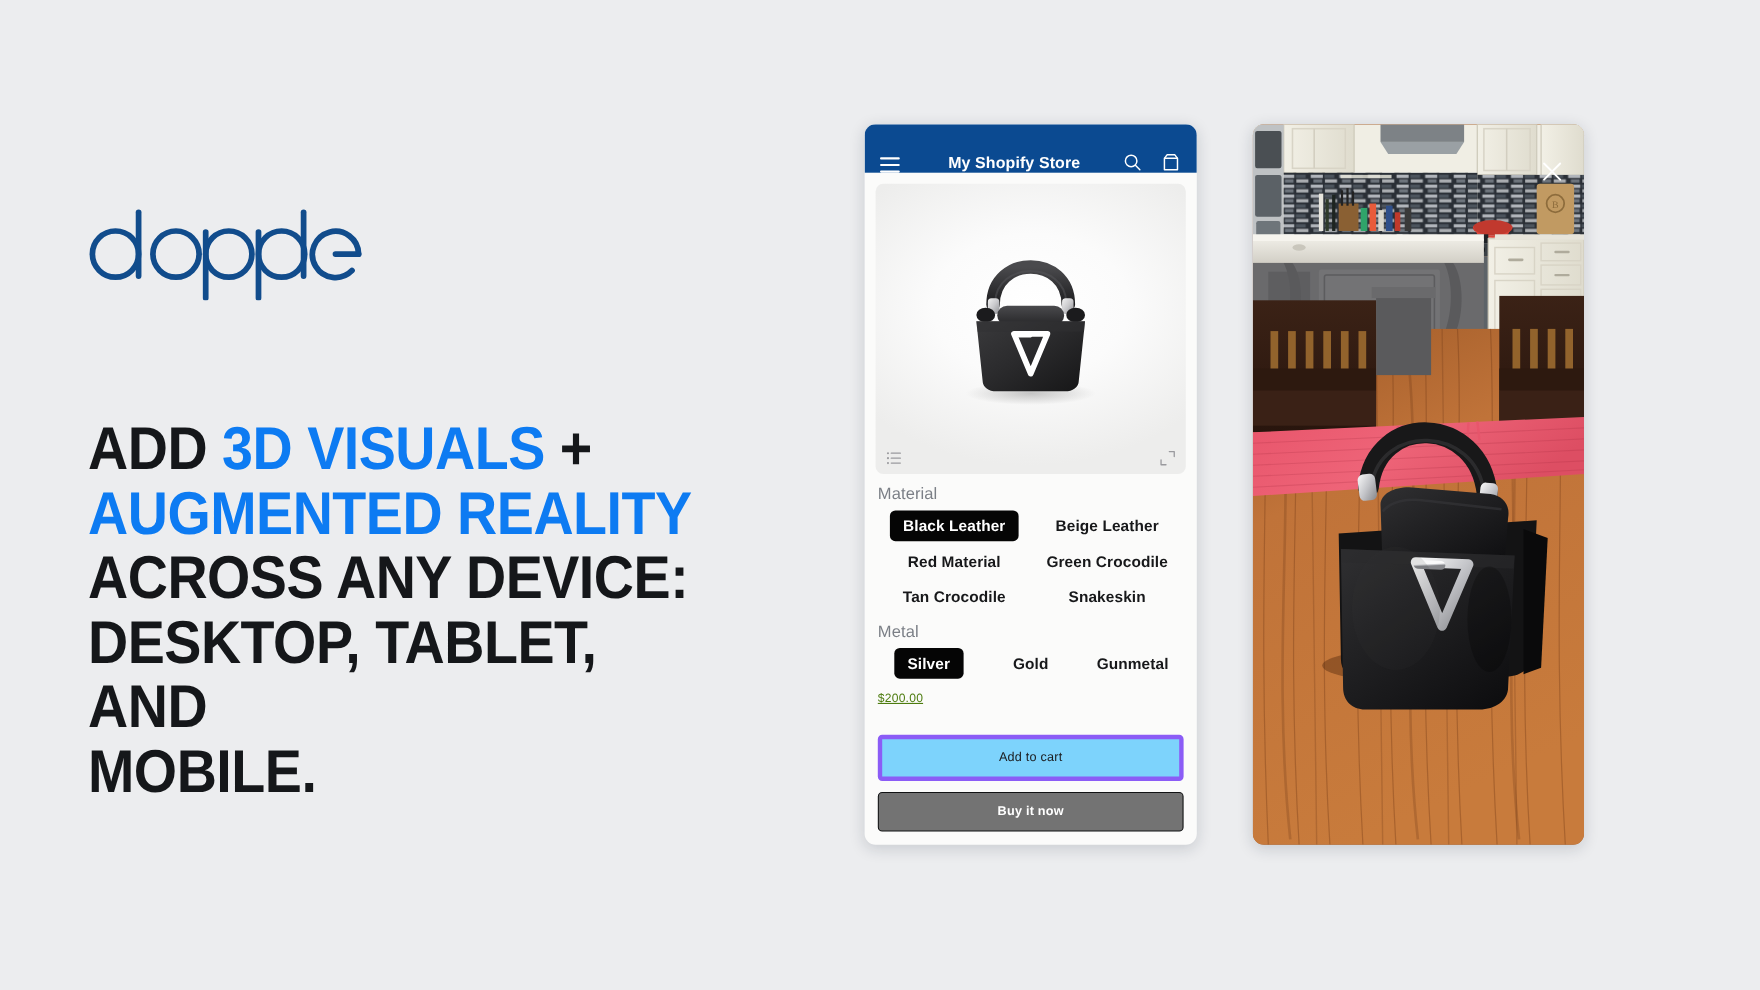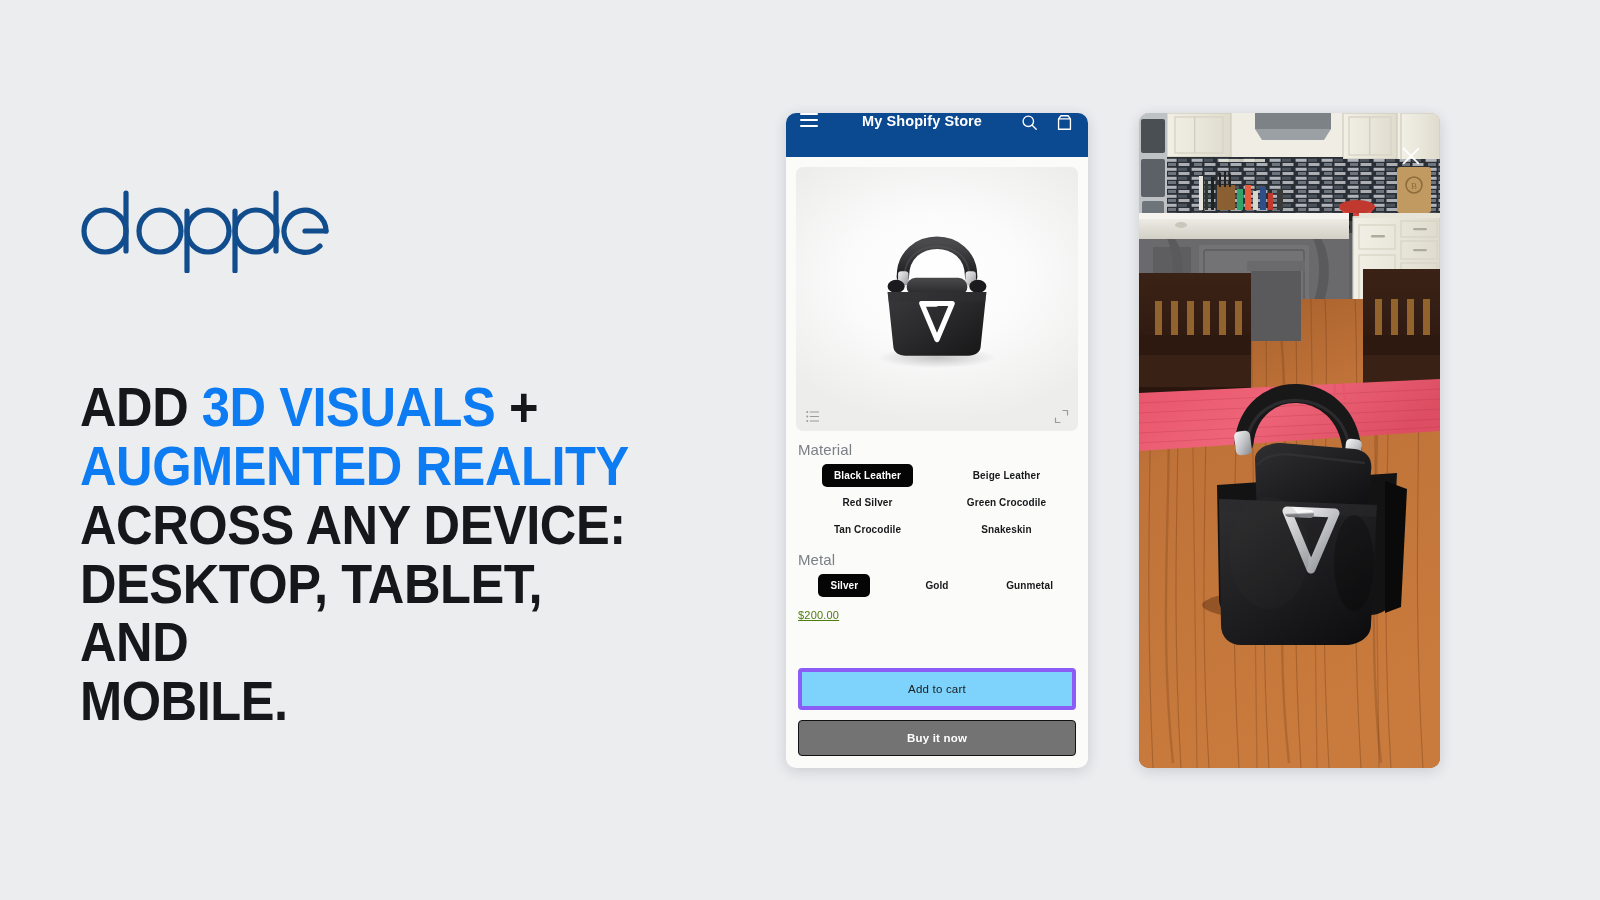--- a/index.html
+++ b/index.html
@@ -57,21 +57,21 @@
     box-shadow: 0 3px 14px rgba(20,30,50,0.16);
     overflow: hidden;
     display: flex;
     flex-direction: column;
   }
 
   .phone-header {
     height: 44px;
     background: #0B4A91;
     display: flex;
-    align-items: flex-start;
+    align-items: flex-end;
     padding: 0 14px;
     flex: 0 0 auto;
   }
 
   .hamburger {
     width: 18px;
     height: 14px;
     display: flex;
     flex-direction: column;
     justify-content: space-between;
@@ -134,21 +134,21 @@
     letter-spacing: 0.1px;
   }
 
   .opt-grid { display: flex; flex-wrap: wrap; }
   .opt-grid.two > * { width: 50%; }
   .opt-grid.three > * { width: 33.33%; }
 
   .chip-cell { display: flex; justify-content: center; padding: 2px 0; }
 
   .chip {
-    font-size: 10px;
+    font-size: 14px;
     font-weight: bold;
     color: #17181A;
     padding: 6px 12px;
     border-radius: 5px;
     background: transparent;
     white-space: nowrap;
     cursor: pointer;
     letter-spacing: 0.1px;
   }
   .chip.selected { background: #050505; color: #ffffff; }
@@ -342,21 +342,21 @@
     <div>
       <div class="opt-label">Material</div>
       <div class="opt-grid two">
         <div class="chip-cell">
           <span class="chip selected">Black Leather</span>
         </div>
         <div class="chip-cell">
           <span class="chip">Beige Leather</span>
         </div>
         <div class="chip-cell">
-          <span class="chip">Red Silver</span>
+          <span class="chip">Red Material</span>
         </div>
         <div class="chip-cell">
           <span class="chip">Green Crocodile</span>
         </div>
         <div class="chip-cell">
           <span class="chip">Tan Crocodile</span>
         </div>
         <div class="chip-cell">
           <span class="chip">Snakeskin</span>
         </div>

